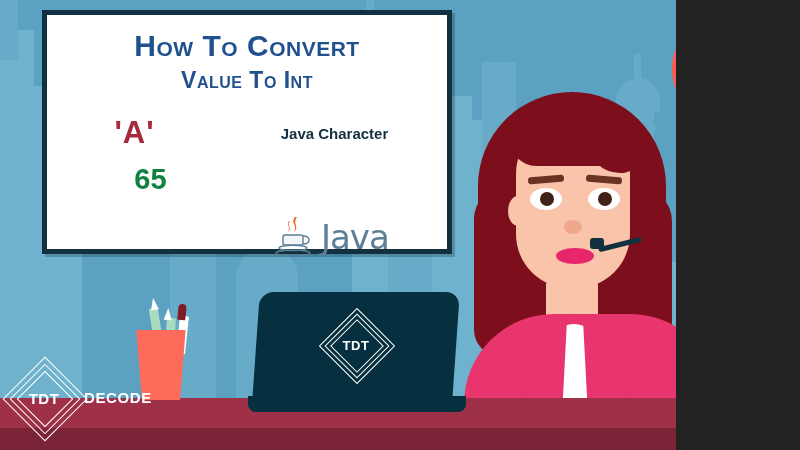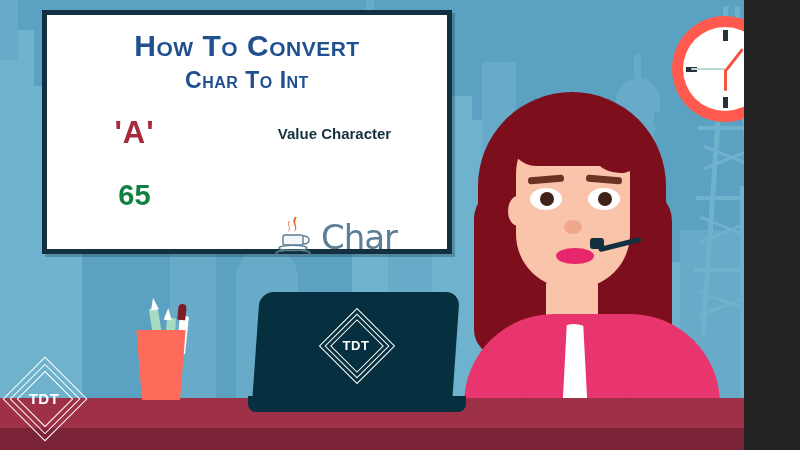--- a/index.html
+++ b/index.html
@@ -1,17 +1,17 @@
 <!DOCTYPE html>
 <html><head>
 <meta charset="utf-8">
 <style>
   html,body{margin:0;padding:0;background:#222;}
   #stage{
-    position:relative;width:744px;height:450px;overflow:hidden;
+    position:relative;width:676px;height:450px;overflow:hidden;
     font-family:"Liberation Sans",sans-serif;
     background:#5ba2c2;
   }
   
   .sky{position:absolute;inset:0;background:#5ba2c2;}
   .bld{position:absolute;background:#6fb2cd;}
   .bld.d{background:#68abc8;}
   .dome{position:absolute;background:#68abc8;border-radius:50% 50% 0 0 / 70% 70% 0 0;}
   .spire{position:absolute;background:#68abc8;}
   .tower-leg{position:absolute;background:#6fb2cd;}
@@ -29,21 +29,21 @@
   }
   .t2{
     position:absolute;left:0;right:0;top:52px;text-align:center;
     color:#21508f;font-weight:bold;font-size:23px;letter-spacing:.5px;
     font-variant:small-caps;
   }
   .row{position:absolute;left:0;right:0;display:flex;align-items:center;}
   .row .val{width:175px;text-align:center;font-weight:bold;}
   .row .lbl{flex:1;text-align:center;color:#12303f;font-weight:bold;font-size:15px;}
   #rowChar{top:98px;height:40px;}
-  #rowInt{top:160px;height:40px;}
+  #rowInt{top:144px;height:40px;padding-left:16px;}
   #charVal{color:#a42a3c;font-size:31px;letter-spacing:1px;}
   #intVal{color:#118040;font-size:29px;}
   
   #java{position:absolute;left:228px;top:200px;display:flex;align-items:center;gap:6px;}
   #javaTxt{color:#5d7f96;font-size:34px;font-weight:normal;letter-spacing:-1px;
            font-family:"DejaVu Sans",sans-serif;}
   
   #clock{position:absolute;left:672px;top:16px;width:106px;height:106px;border-radius:50%;
          background:#ff5a4d;display:flex;align-items:center;justify-content:center;}
   #clockFace{position:relative;width:84px;height:84px;border-radius:50%;background:#fff;}
@@ -146,41 +146,41 @@
       <div class="tick" style="right:3px;top:50%;width:11px;height:5px;margin-top:-2.5px;"></div>
       <div class="hand min" style="left:8px;top:50%;width:34px;height:2px;margin-top:-1px;"></div>
       <div class="hand" style="left:50%;top:42px;width:3px;height:22px;margin-left:-1.5px;"></div>
       <div class="hand" style="left:50%;top:16px;width:3px;height:28px;margin-left:-1.5px;transform:rotate(38deg);"></div>
     </div>
   </div>
 
   <div id="board">
 
     <div class="t1">How To Convert</div>
-    <div class="t2">Char To Int</div>
+    <div class="t2">Value To Int</div>
 
     <div class="row" id="rowChar">
       <div class="val" id="charVal">'A'</div>
-      <div class="lbl">Value Character</div>
+      <div class="lbl">Java Character</div>
     </div>
 
     <div class="row" id="rowInt">
       <div class="val" id="intVal">65</div>
     </div>
 
     <div id="java">
       <svg width="40" height="44" viewBox="0 0 40 44">
         <path d="M20 2 C15 8,23 10,19 17 C25 12,17 9,22 2 Z" fill="#e8672a"></path>
         <path d="M14 6 C11 10,16 12,13 17 C18 13,11 11,15 6 Z" fill="#e8672a"></path>
         <rect x="8" y="20" width="20" height="10" rx="2" fill="#f2f6f8" stroke="#5d7f96" stroke-width="1.4"></rect>
         <path d="M28 21 q6 0 6 4 t-6 4" fill="none" stroke="#5d7f96" stroke-width="1.4"></path>
         <ellipse cx="18" cy="33" rx="14" ry="2.6" fill="none" stroke="#5d7f96" stroke-width="1.3"></ellipse>
         <ellipse cx="18" cy="38" rx="17" ry="2.8" fill="none" stroke="#5d7f96" stroke-width="1.3"></ellipse>
       </svg>
-      <span id="javaTxt">Char</span>
+      <span id="javaTxt">Java</span>
     </div>
   </div>
 
   <div id="person">
 
     <div class="hair" style="left:8px;top:0px;width:188px;height:248px;border-radius:94px 94px 70px 70px;"></div>
     <div class="hair" style="left:4px;top:96px;width:52px;height:168px;border-radius:40px 20px 34px 34px;"></div>
     <div class="hair" style="left:146px;top:96px;width:56px;height:172px;border-radius:20px 40px 34px 34px;"></div>
 
     <div class="skin" style="left:76px;top:182px;width:52px;height:60px;border-radius:12px;"></div>
@@ -241,16 +241,17 @@
   <div id="laptopBase"></div>
 
   <div id="wm">
     <div class="diamond" style="width:60px;height:60px;">
       <div class="dsq" style="left:11px;top:11px;width:38px;height:38px;"></div>
       <div class="dsq" style="left:6px;top:6px;width:48px;height:48px;"></div>
       <div class="dsq" style="left:1px;top:1px;width:58px;height:58px;"></div>
       <div class="dtxt" style="font-size:15px;letter-spacing:.5px;">TDT</div>
     </div>
     <div id="wmText">
+      <span>DECODE</span>
     </div>
   </div>
 
 </div>
 
 </body></html>

